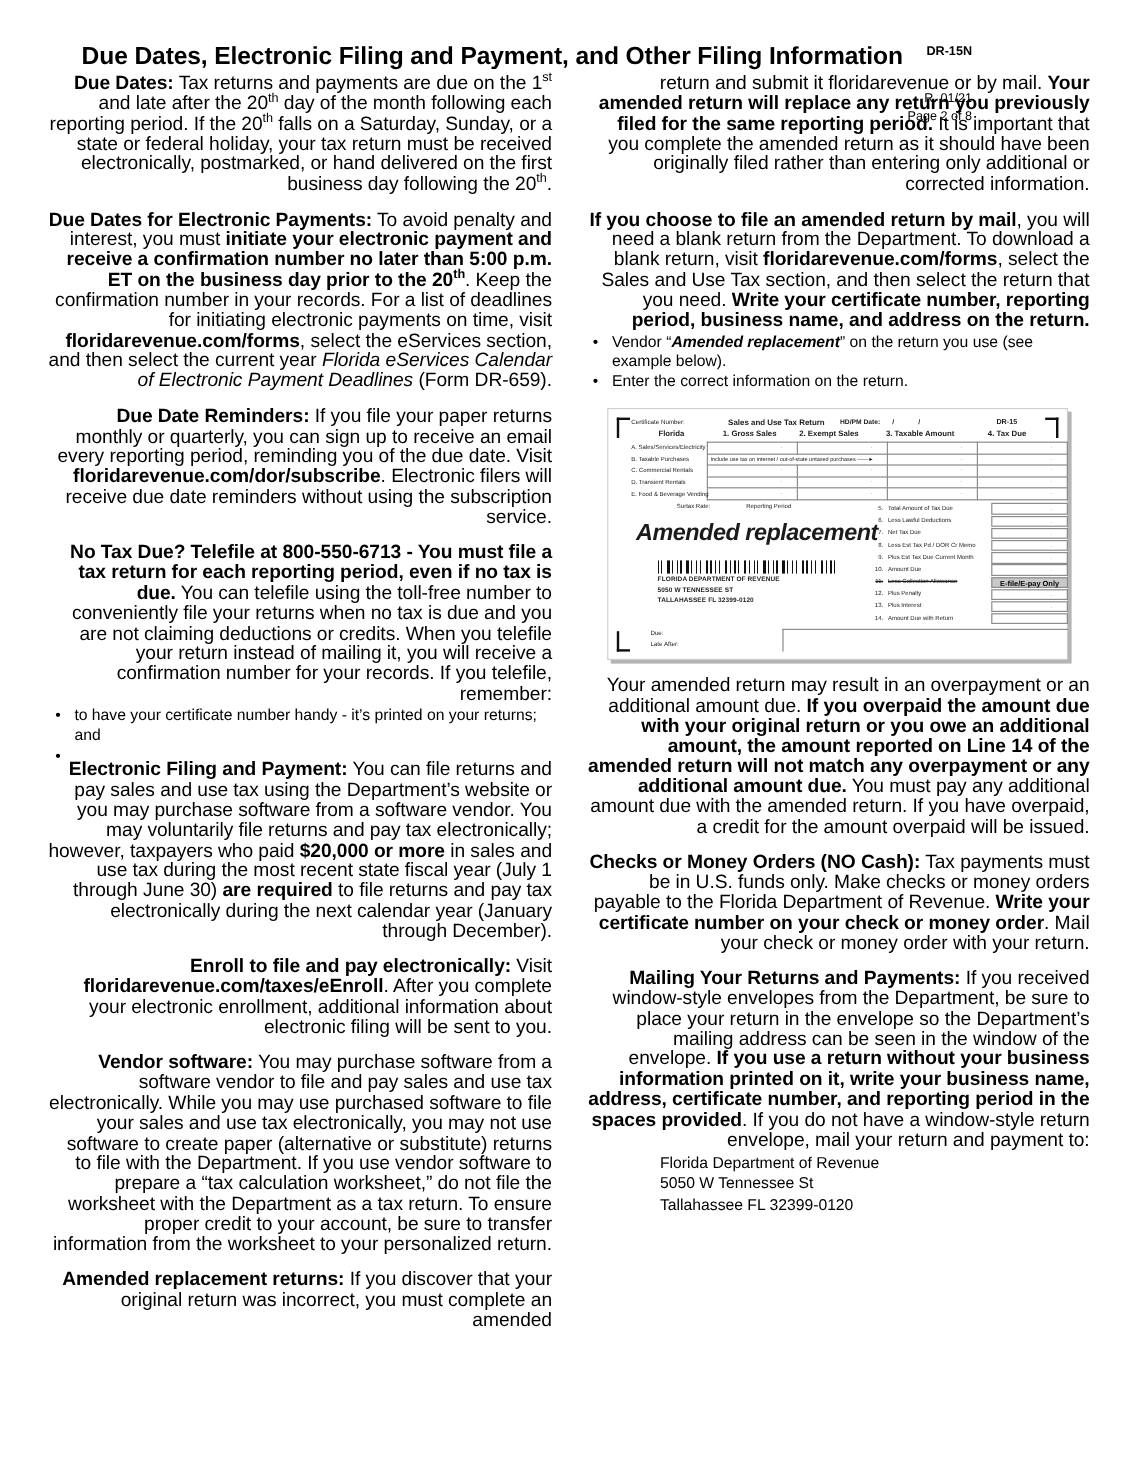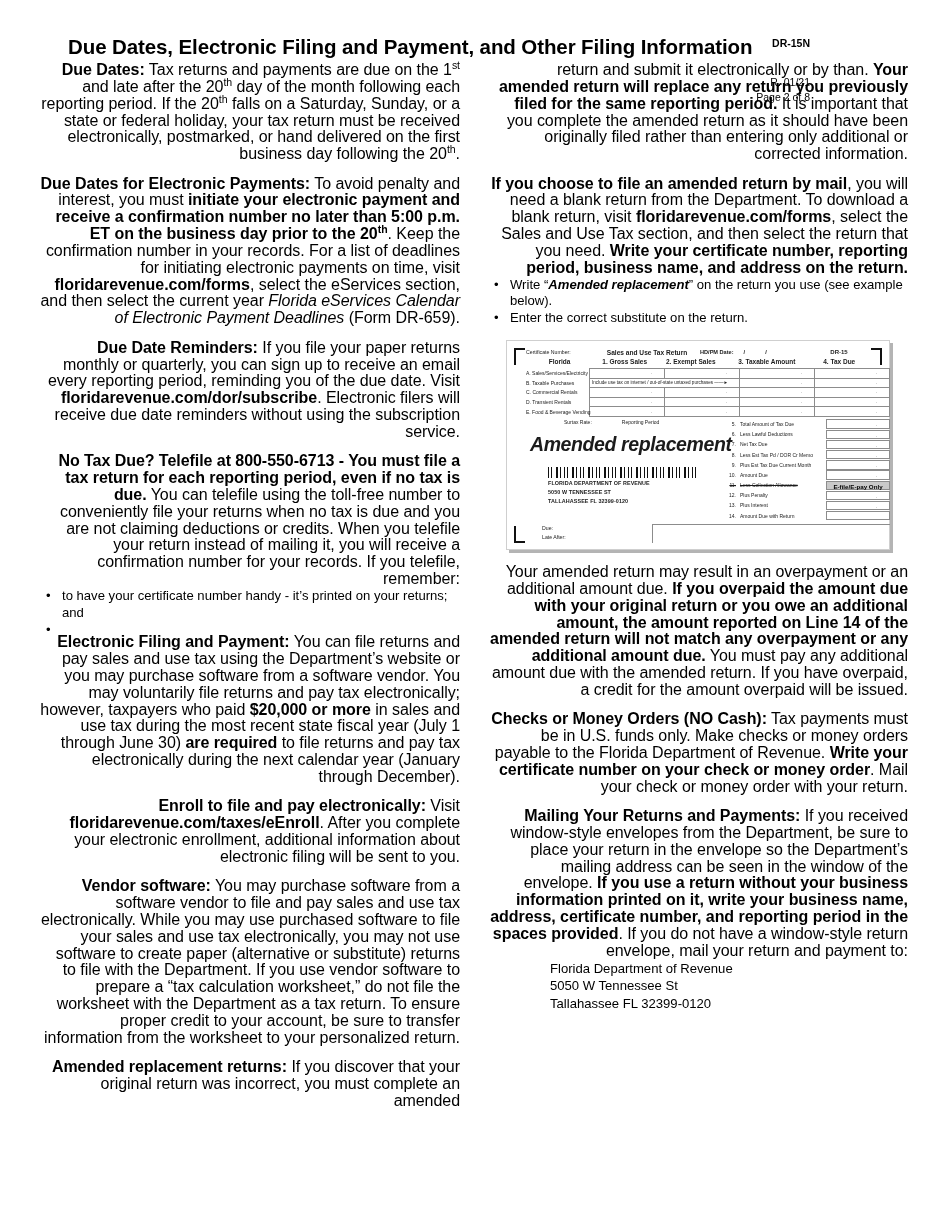--- a/index.html
+++ b/index.html
@@ -335,27 +335,27 @@
 
       <p class="para"><b>Enroll to file and pay electronically:</b><span>  Visit </span><b>floridarevenue.com/taxes/eEnroll</b><span>. After you complete your electronic enrollment, additional information about electronic filing will be sent to you.</span></p>
 
       <p class="para"><b>Vendor software:</b><span>  You may purchase software from a software vendor to file and pay sales and use tax electronically. While you may use purchased software to file your sales and use tax electronically, you may not use software to create paper (alternative or substitute) returns to file with the Department. If you use vendor software to prepare a “tax calculation worksheet,” do not file the worksheet with the Department as a tax return. To ensure proper credit to your account, be sure to transfer information from the worksheet to your personalized return.</span></p>
 
       <p class="para"><b>Amended replacement returns:</b><span>  If you discover that your original return was incorrect, you must complete an amended</span></p>
     </div>
 
     <div class="col">
 
-      <p class="para"><span>return and submit it electronically or by than. </span><b>Your amended return will replace any return you previously filed for the same reporting period.</b><span> It is important that you complete the amended return as it should have been originally filed rather than entering only additional or corrected information.</span></p>
+      <p class="para"><span>return and submit it floridarevenue or by mail. </span><b>Your amended return will replace any return you previously filed for the same reporting period.</b><span> It is important that you complete the amended return as it should have been originally filed rather than entering only additional or corrected information.</span></p>
 
 
       <p class="para tight"><b>If you choose to file an amended return by mail</b><span>, you will need a blank return from the Department. To download a blank return, visit </span><b>floridarevenue.com/forms</b><span>, select the Sales and Use Tax section, and then select the return that you need. </span><b>Write your certificate number, reporting period, business name, and address on the return.</b></p>
       <ul class="bullets">
-        <li><span class="bul">•</span><span>Write “</span><b><i>Amended replacement</i></b><span>” on the return you use (see example below).</span></li>
-        <li><span class="bul">•</span><span>Enter the correct substitute on the return.</span></li>
+        <li><span class="bul">•</span><span>Vendor “</span><b><i>Amended replacement</i></b><span>” on the return you use (see example below).</span></li>
+        <li><span class="bul">•</span><span>Enter the correct information on the return.</span></li>
       </ul>
 
       <div class="form-figure">
         <div class="form-inner">
           <div class="corner-tl"></div>
           <div class="corner-tr"></div>
 
           <div class="frm-top">
             <div class="frm-cert">Certificate Number:</div>
             <div class="frm-sut">Sales and Use Tax Return</div>

